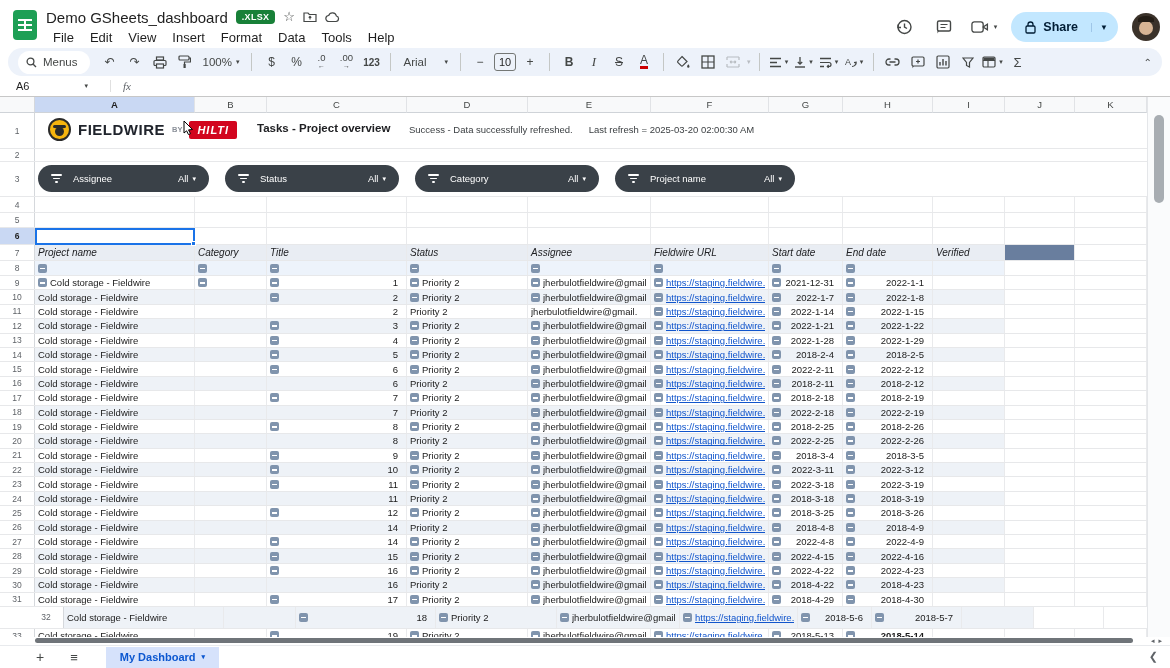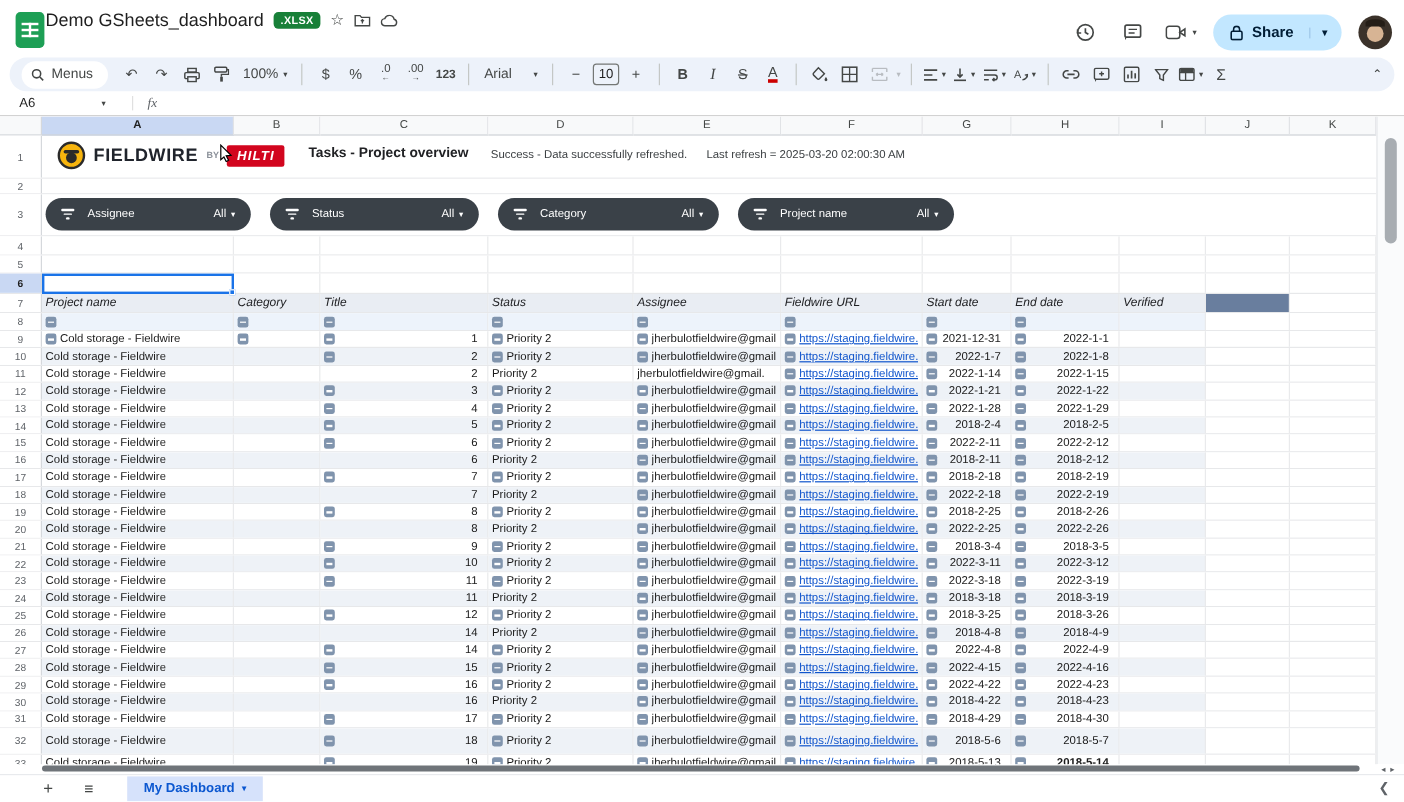--- a/index.html
+++ b/index.html
@@ -10,21 +10,21 @@
   
   .topbar { height:44px; display:flex; align-items:flex-start; padding:6px 10px 0 12px; }
   .sheets-icon { width:26px; height:34px; margin-top:2px; display:flex; align-items:center; justify-content:center; }
   .sheets-icon .doc { width:24px; height:30px; background:#1d9f55; border-radius:4px; position:relative; }
   .sheets-icon .doc::after { content:""; position:absolute; left:5px; top:9px; width:14px; height:12px;
       background:
         linear-gradient(#fff,#fff) 0 0/14px 2px no-repeat,
         linear-gradient(#fff,#fff) 0 5px/14px 2px no-repeat,
         linear-gradient(#fff,#fff) 0 10px/14px 2px no-repeat,
         linear-gradient(#fff,#fff) 6px 0/2px 12px no-repeat; }
-  .title-block { }
+  .title-block { margin-left:8px; }
   .title-row { display:flex; align-items:center; gap:8px; height:22px; }
   .doc-title { font-size:15px; color:#1f1f1f; }
   .xlsx-badge { font-size:9px; font-weight:bold; color:#fff; background:#188038; padding:2px 6px; border-radius:4px; letter-spacing:.3px; }
   .tb-ic { color:#444746; font-size:13px; line-height:14px; display:inline-flex; align-items:center; }
   .menu-row { display:flex; gap:2px; margin-top:1px; }
   .menu-item { font-size:13px; color:#1f1f1f; padding:1px 7px; border-radius:8px; }
   .topbar-right { margin-left:auto; display:flex; align-items:center; gap:14px; padding-top:6px; }
   .icon-btn { display:inline-flex; align-items:center; justify-content:center; width:26px; height:26px; }
   .share-pill { display:flex; align-items:center; background:#c2e7ff; border-radius:16px; height:30px; padding:0 10px 0 14px; gap:7px; }
   .share-label { font-size:12.5px; font-weight:bold; color:#001d35; }
@@ -147,20 +147,30 @@
           <svg width="14" height="12" viewBox="0 0 14 12">
               <path d="M1 2h4l1.3 1.5H13V10.5H1z" fill="none" stroke="#444746" stroke-width="1.2"></path>
               <path d="M7 8.6V5.4M5.7 6.6L7 5.3l1.3 1.3" stroke="#444746" stroke-width="1.1" fill="none"></path>
             </svg>
         </span>
         <span class="tb-ic">
           <svg width="15" height="11" viewBox="0 0 15 11">
               <path d="M4 9.5a3 3 0 0 1-.3-6A4 4 0 0 1 11.4 4 2.8 2.8 0 0 1 11 9.5z" fill="none" stroke="#444746" stroke-width="1.2"></path>
             </svg>
         </span>
+      </div>
+      <div class="menu-row">
+        <span class="menu-item">File</span>
+        <span class="menu-item">Edit</span>
+        <span class="menu-item">View</span>
+        <span class="menu-item">Insert</span>
+        <span class="menu-item">Format</span>
+        <span class="menu-item">Data</span>
+        <span class="menu-item">Tools</span>
+        <span class="menu-item">Help</span>
       </div>
     </div>
     <div class="topbar-right">
       <span class="icon-btn">
         <svg width="18" height="18" viewBox="0 0 18 18">
             <circle cx="9.5" cy="9" r="6.5" fill="none" stroke="#444746" stroke-width="1.4"></circle>
             <path d="M9.5 5.5V9l2.5 1.5" stroke="#444746" stroke-width="1.4" fill="none"></path>
             <path d="M3 6.5V9.5H6" fill="none" stroke="#444746" stroke-width="1.4"></path>
           </svg>
       </span>
@@ -1301,21 +1311,21 @@
             <span class="dateR">2018-4-29</span>
           </div>
           <div class="cell" style="width: 90px;">
             <span class="chip"></span>
             <span class="dateR">2018-4-30</span>
           </div>
           <div class="cell" style="width: 72px;"></div>
           <div class="cell" style="width: 70px;"></div>
           <div class="cell" style="width: 72px;"></div>
         </div>
-        <div class="row" style="height: 22px;">
+        <div class="row" style="height: 22px; padding-left: 29px;">
           <div class="gut">32</div>
           <div class="cell tint" style="width: 160px;">
             <span class="clip">Cold storage - Fieldwire</span>
           </div>
           <div class="cell tint" style="width: 72px;"></div>
           <div class="cell tint" style="width: 140px;">
             <span class="chip"></span>
             <span class="num">18</span>
           </div>
           <div class="cell tint" style="width: 121px;">

